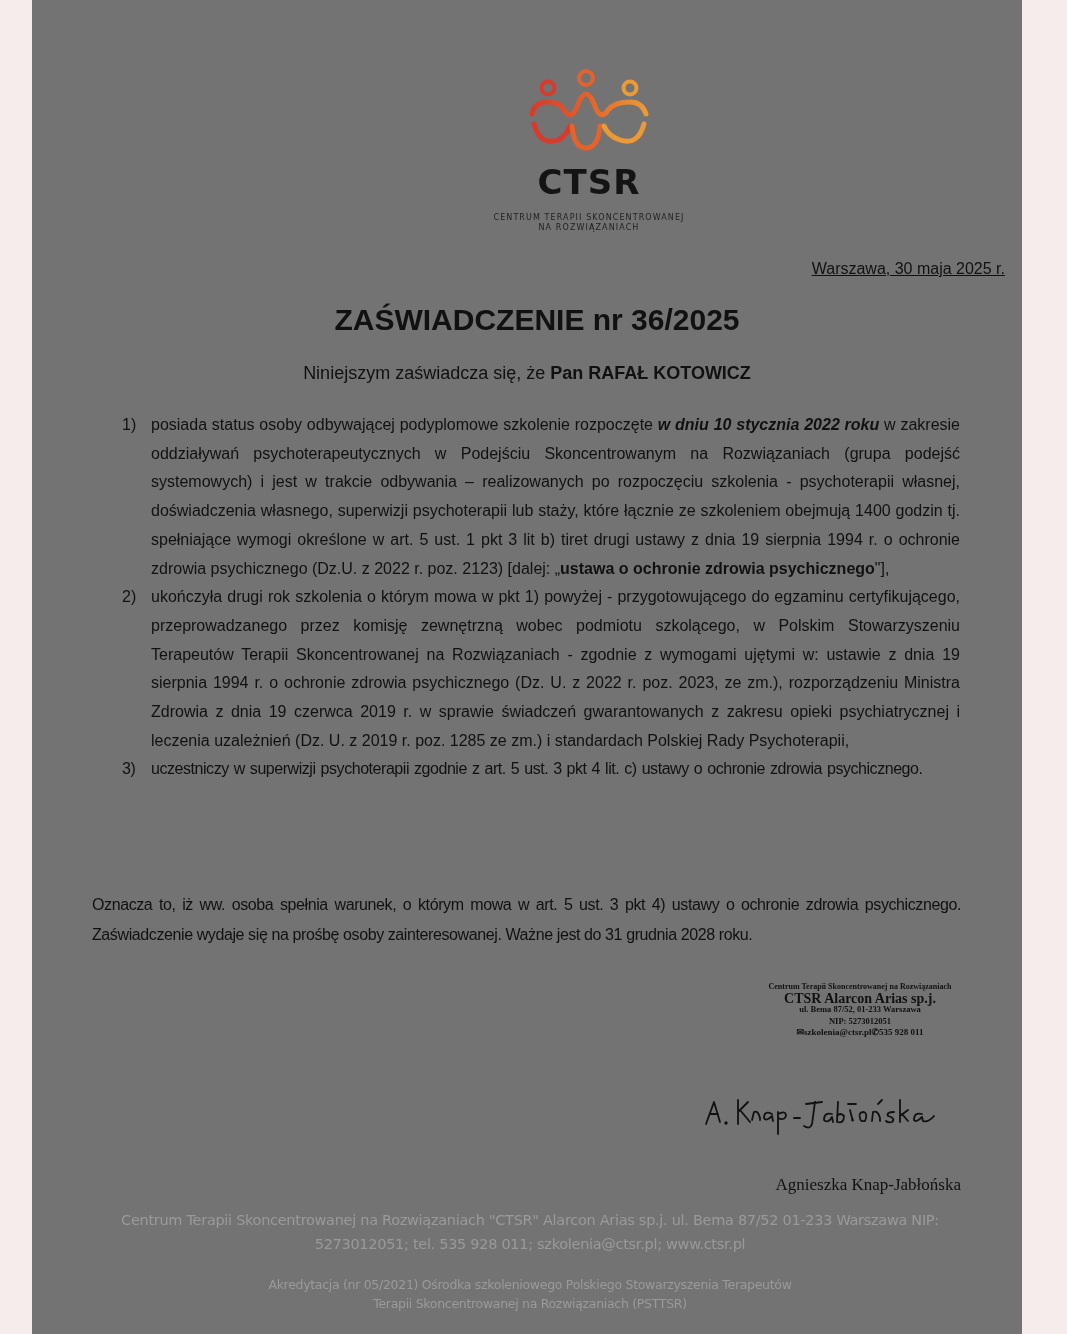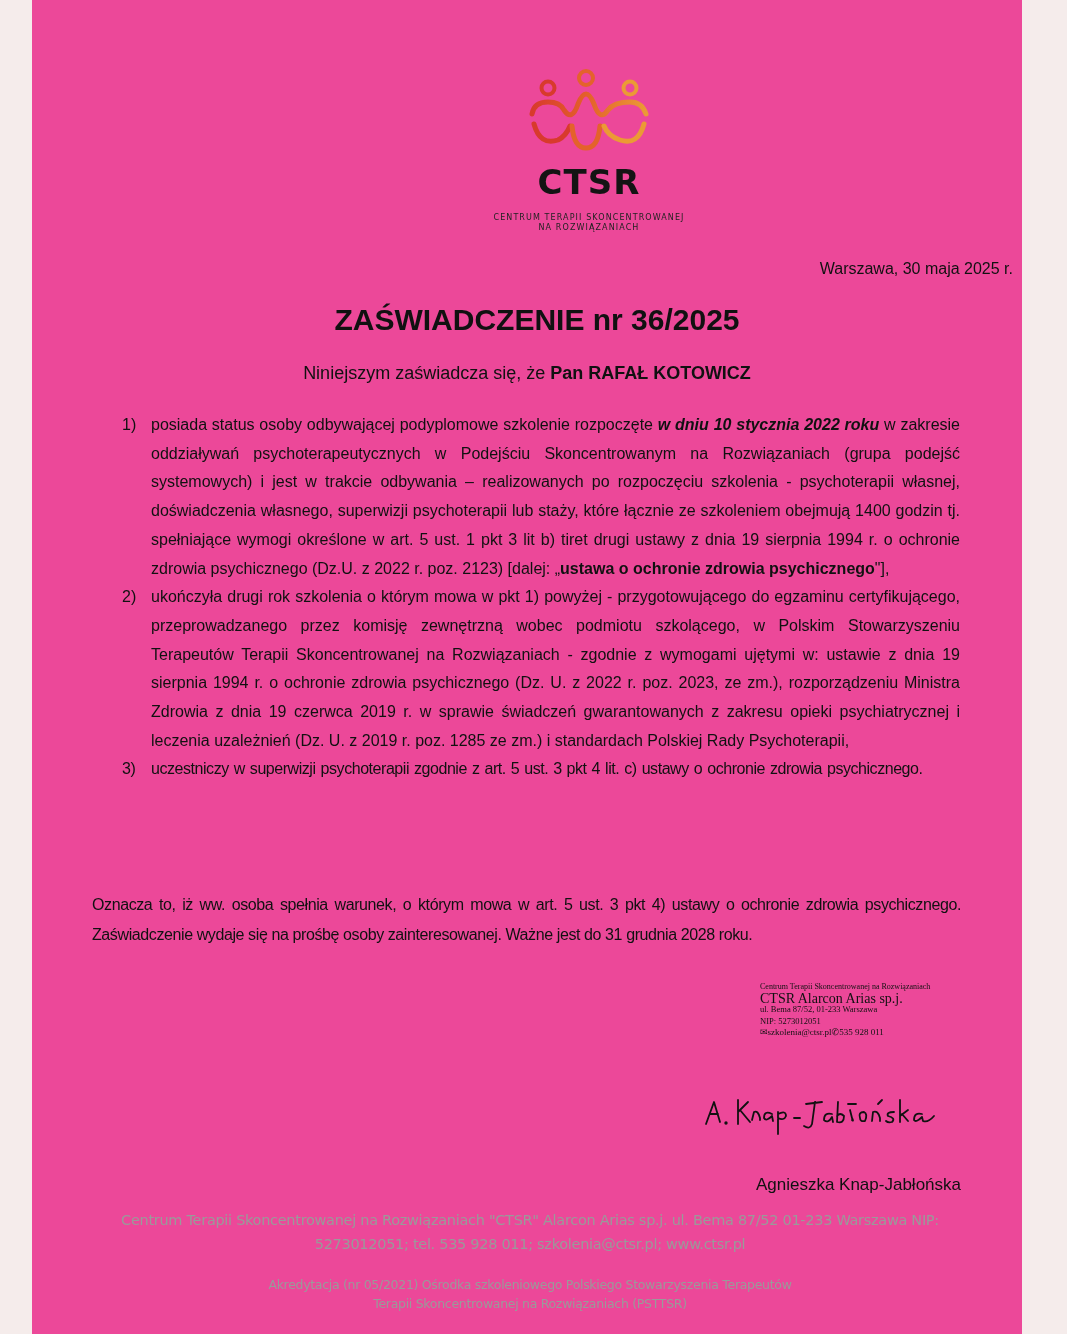--- a/index.html
+++ b/index.html
@@ -7,43 +7,44 @@
     width: 1067px; height: 1334px;
     background: #f5eceb;
     position: relative;
     overflow: hidden;
     font-family: "Liberation Sans", sans-serif;
     color: #111;
   }
   .page {
     position: absolute; left: 32px; top: 0;
     width: 990px; height: 1334px;
-    background: #ec4899;
+    background: #737373;
   }
   .logo {
     position: absolute; left: 452px; top: 64px;
     width: 210px; height: 170px;
     text-align: center;
   }
   .logo svg { display: block; margin: 0 auto; }
   .logo-word {
     position: absolute; left: 0; top: 98px; width: 210px;
     font-family: "DejaVu Sans", sans-serif; font-weight: bold;
     font-size: 34px; letter-spacing: 1px; color: #141414;
     text-align: center;
   }
   .logo-sub {
     position: absolute; left: 0; top: 143px; width: 210px;
     font-family: "DejaVu Sans", sans-serif;
     font-size: 8px; letter-spacing: 1.1px; color: #222;
     text-align: center; line-height: 10px; margin-top: 6px;
   }
   .date {
-    position: absolute; right: 54px; top: 260px;
+    position: absolute; right: 62px; top: 260px;
     font-size: 16px;
+    text-decoration: underline;
   }
   .title {
     position: absolute; left: 0; top: 303px; width: 1050px;
     text-align: center; font-weight: bold; font-size: 30px; padding-left: 12px;
   }
   .greeting {
     position: absolute; left: 0; top: 363px; width: 1054px;
     text-align: center; font-size: 18px;
   }
   .greeting b { font-weight: bold; }
@@ -54,33 +55,33 @@
   .item { position: relative; padding-left: 61px; text-align: justify; }
   .item .num { position: absolute; left: 32px; top: 0; }
   .item.narrow { letter-spacing: -0.45px; word-spacing: 1px; }
   .closing {
     position: absolute; left: 92px; top: 890px; width: 869px;
     font-size: 16px; line-height: 30px; text-align: justify;
     letter-spacing: -0.4px;
   }
   .stamp {
     position: absolute; left: 760px; top: 981px; width: 200px;
-    font-family: "Liberation Serif", serif; font-weight: normal;
-    color: #111; line-height: 11.5px; text-align: left;
+    font-family: "Liberation Serif", serif; font-weight: bold;
+    color: #111; line-height: 11.5px; text-align: center;
   }
   .stamp .s1 { font-size: 8px; }
   .stamp .s2 { font-size: 14px; }
   .stamp .s3 { font-size: 8.5px; }
   .stamp .s4 { font-size: 8.5px; }
   .stamp .s5 { font-size: 9px; }
   .signature {
     position: absolute; left: 702px; top: 1090px; width: 260px; height: 50px;
   }
   .signer {
-    position: absolute; right: 106px; top: 1175px; font-size: 17px;
+    position: absolute; right: 106px; top: 1175px; font-size: 17px; font-family: Liberation Serif, serif;
   }
   .footer {
     position: absolute; left: 80px; width: 900px; text-align: center;
     color: #9a9a9a; font-family: "DejaVu Sans", sans-serif;
   }
   .footer.f1 { top: 1208px; font-size: 14.5px; line-height: 24px; letter-spacing: -0.3px; }
   .footer.f2 { top: 1275px; font-size: 12.5px; line-height: 19px; letter-spacing: -0.3px; }
 </style>
 </head>
 <body>

